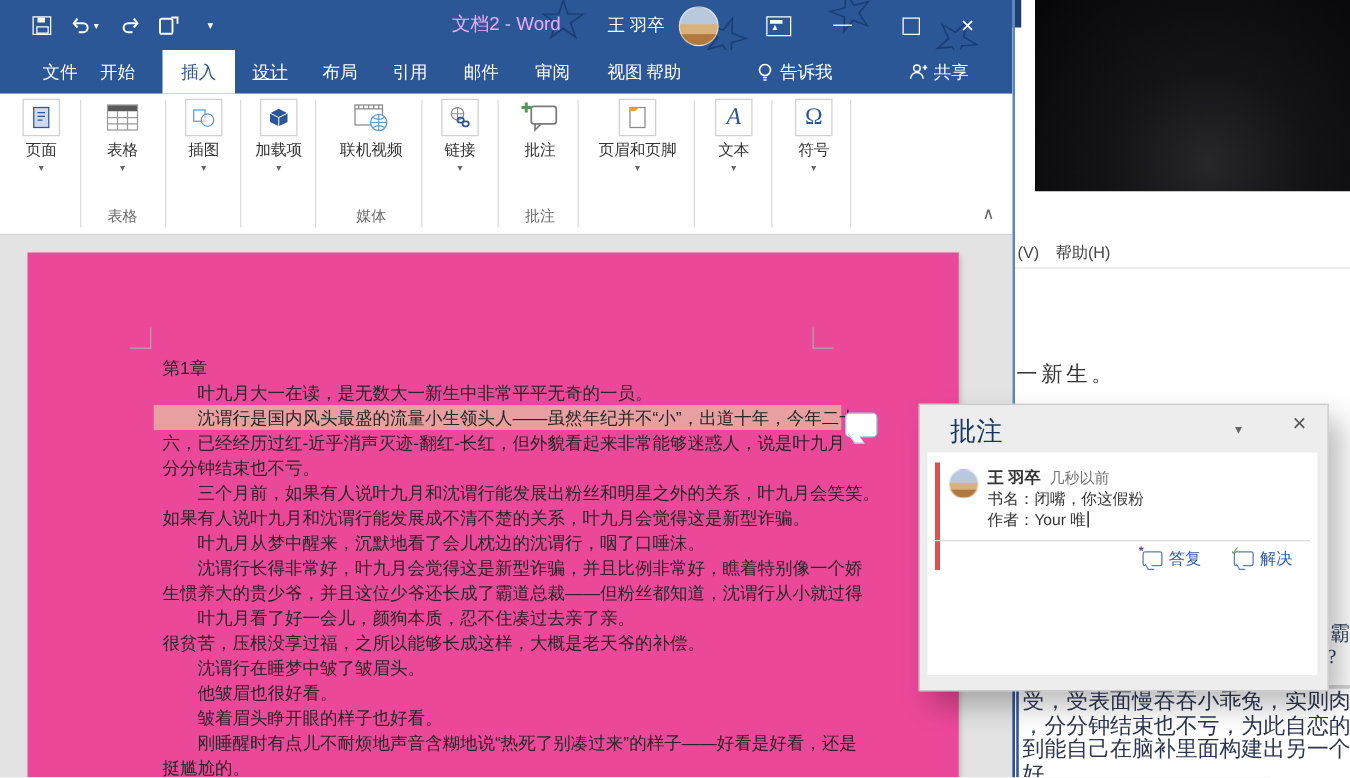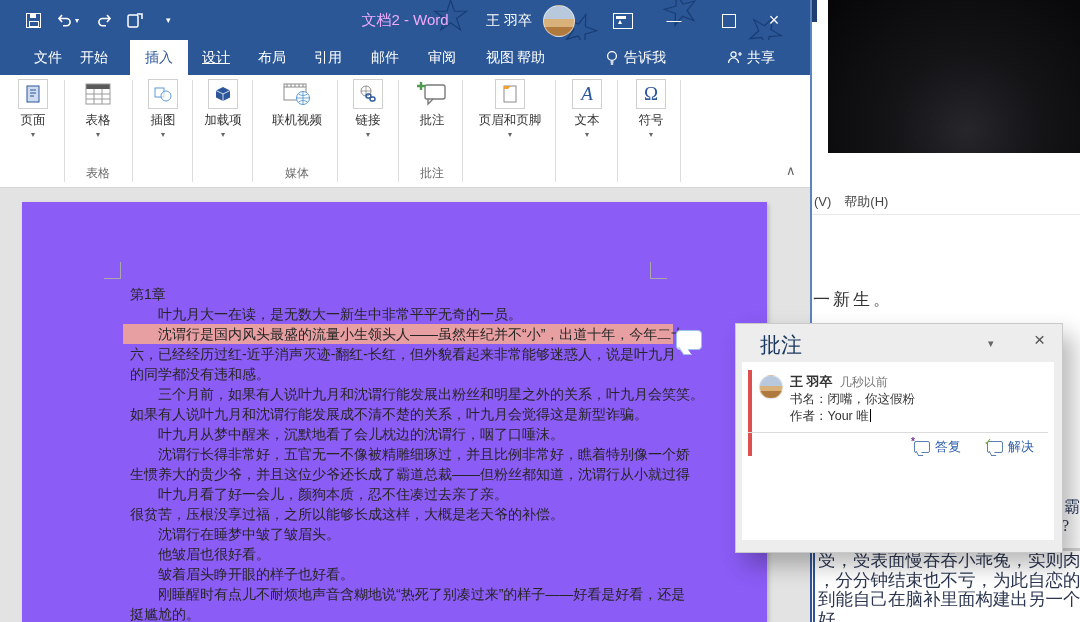--- a/index.html
+++ b/index.html
@@ -38,21 +38,21 @@
   .rbtn .ric{width:30px;height:30px;display:flex;align-items:center;justify-content:center;margin-bottom:4px;}
   .boxed{border:1px solid #d0d0d0;background:#fff;width:30px;height:30px;box-sizing:border-box;}
   .rbtn .rlabel{text-align:center;line-height:15px;}
   .rbtn .rarrow{font-size:8px;color:#666;margin-top:2px;}
   .glabel{position:absolute;top:90px;font-size:12px;color:#6a6a6a;text-align:center;}
   #rib-collapse{position:absolute;left:786px;top:88px;color:#666;font-size:13px;}
   .blueglyph{color:#2b579a;font-size:19px;font-family:"Liberation Serif","DejaVu Serif",serif;}
 
   
   #docarea{position:absolute;left:0;top:188px;width:810px;height:434px;background:#e3e3e3;overflow:hidden;}
-  #page{position:absolute;left:22px;top:14px;width:745px;height:420px;background:#8b5cf6;box-shadow:2px 2px 4px rgba(0,0,0,.18);}
+  #page{position:absolute;left:22px;top:14px;width:745px;height:420px;background:#ec4899;box-shadow:2px 2px 4px rgba(0,0,0,.18);}
   .cmark{position:absolute;width:16px;height:16px;}
   #cmark-tl{left:82px;top:60px;border-right:1px solid #a9a9a9;border-bottom:1px solid #a9a9a9;}
   #cmark-tr{left:628px;top:60px;border-left:1px solid #a9a9a9;border-bottom:1px solid #a9a9a9;}
   #doclines{position:absolute;left:108px;top:82px;width:536px;}
   .dl{height:20px;line-height:20px;font-size:14px;color:#262626;white-space:nowrap;overflow:visible;
       font-family:"Liberation Sans","DejaVu Sans",sans-serif;}
   .ind{text-indent:28px;}
   .hl{background:#e89fa2;margin-left:-7px;padding-left:7px;width:543px;}
 
   
@@ -306,25 +306,25 @@
 
   <div id="docarea">
     <div id="page">
       <div id="cmark-tl" class="cmark"></div>
       <div id="cmark-tr" class="cmark"></div>
       <div id="doclines">
         <div class="dl">第1章</div>
         <div class="dl ind">叶九月大一在读，是无数大一新生中非常平平无奇的一员。</div>
         <div class="dl ind hl">沈谓行是国内风头最盛的流量小生领头人——虽然年纪并不“小”，出道十年，今年二十</div>
         <div class="dl">六，已经经历过红-近乎消声灭迹-翻红-长红，但外貌看起来非常能够迷惑人，说是叶九月</div>
-        <div class="dl">的同学都没有违和感。</div>
+        <div class="dl">分分钟结束也不亏。</div>
         <div class="dl ind">三个月前，如果有人说叶九月和沈谓行能发展出粉丝和明星之外的关系，叶九月会笑笑。</div>
         <div class="dl">如果有人说叶九月和沈谓行能发展成不清不楚的关系，叶九月会觉得这是新型诈骗。</div>
         <div class="dl ind">叶九月从梦中醒来，沉默地看了会儿枕边的沈谓行，咽了口唾沫。</div>
-        <div class="dl ind">沈谓行长得非常好，五官无一不像被精雕细琢过，并且比例非常好，瞧着特别像一个娇</div>
+        <div class="dl ind">沈谓行长得非常好，叶九月会觉得这是新型诈骗，并且比例非常好，瞧着特别像一个娇</div>
         <div class="dl">生惯养大的贵少爷，并且这位少爷还长成了霸道总裁——但粉丝都知道，沈谓行从小就过得</div>
         <div class="dl ind">叶九月看了好一会儿，颜狗本质，忍不住凑过去亲了亲。</div>
         <div class="dl">很贫苦，压根没享过福，之所以能够长成这样，大概是老天爷的补偿。</div>
         <div class="dl ind">沈谓行在睡梦中皱了皱眉头。</div>
         <div class="dl ind">他皱眉也很好看。</div>
         <div class="dl ind">皱着眉头睁开眼的样子也好看。</div>
         <div class="dl ind">刚睡醒时有点儿不耐烦地声音含糊地说“热死了别凑过来”的样子——好看是好看，还是</div>
         <div class="dl">挺尴尬的。</div>
       </div>
     </div>

